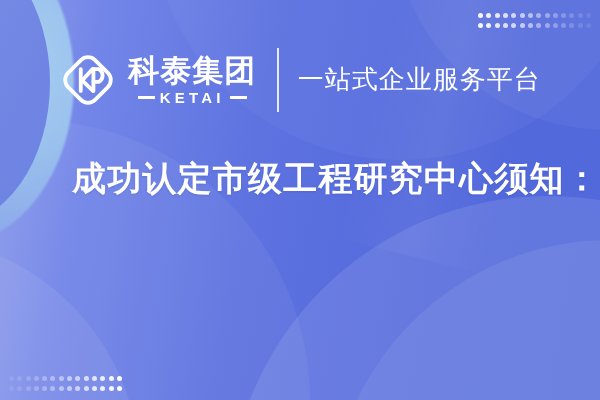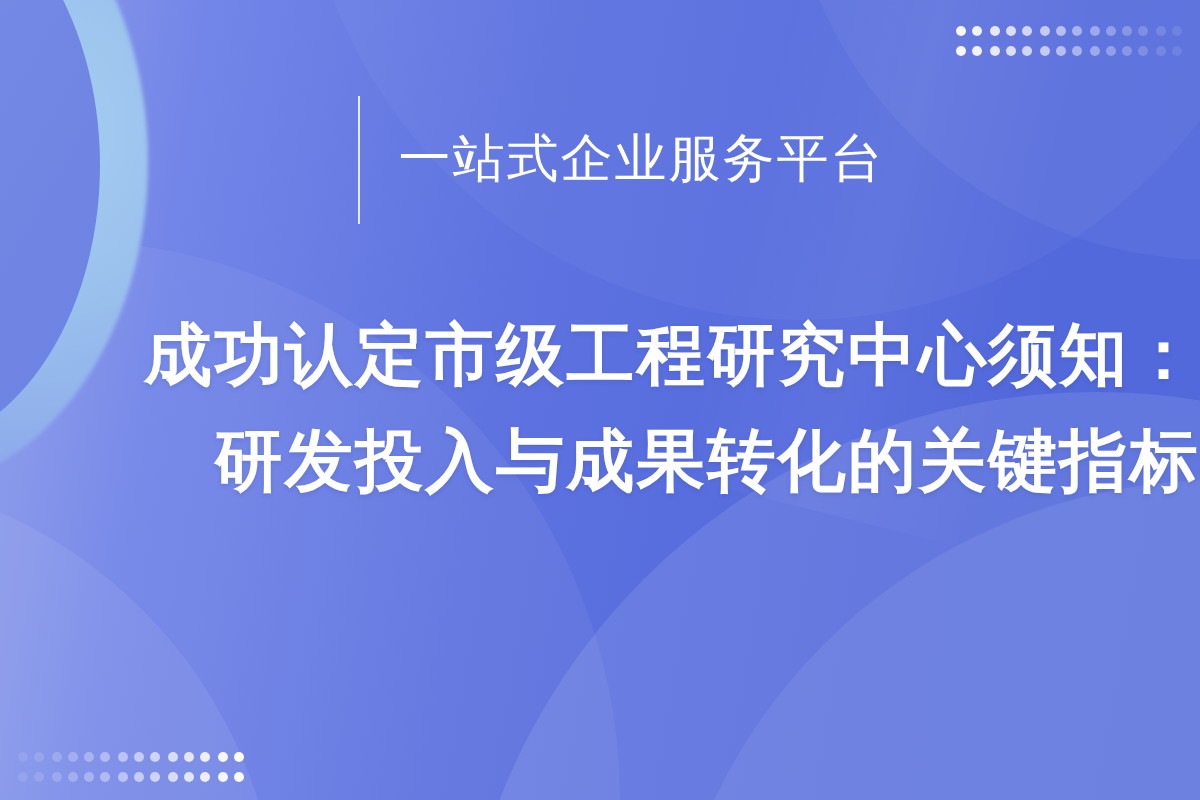--- a/index.html
+++ b/index.html
@@ -283,26 +283,45 @@
       <span class="dot" style="opacity:.70"></span>
       <span class="dot" style="opacity:.78"></span>
       <span class="dot" style="opacity:.86"></span>
       <span class="dot" style="opacity:.93"></span>
       <span class="dot" style="opacity:.98"></span>
     </div>
   </div>
 
   <div class="header">
 
+    <div class="brand">
+      <svg class="logo-mark" viewBox="0 0 64 64">
+        <g transform="rotate(45 32 32)">
+          <rect x="11" y="11" width="42" height="42" rx="11" ry="11" fill="none" stroke="#ffffff" stroke-width="4.2"></rect>
+        </g>
+        <path d="M24 20 L24 44" fill="none" stroke="#ffffff" stroke-width="4.2" stroke-linecap="round"></path>
+        <path d="M37 20 L25.5 32.5 L37.5 44" fill="none" stroke="#ffffff" stroke-width="4.2" stroke-linecap="round" stroke-linejoin="round"></path>
+        <path d="M38 20 L38 44" fill="none" stroke="#ffffff" stroke-width="4.2" stroke-linecap="round"></path>
+        <path d="M38 20 L44 20 A8 8 0 0 1 44 34 L38 34" fill="none" stroke="#ffffff" stroke-width="4.2" stroke-linecap="round" stroke-linejoin="round"></path>
+      </svg>
+
+      <div class="wordmark">
+        <div class="wordmark-cn">科泰集团</div>
+        <div class="wordmark-en-wrap">
+          <span class="wm-rule"></span>
+          <span class="wordmark-en">KETAI</span>
+          <span class="wm-rule"></span>
+        </div>
+      </div>
+    </div>
 
     <div class="divider"></div>
 
     <div class="tagline">
       <div class="tagline-main">一站式企业服务平台</div>
     </div>
   </div>
 
   <div class="title-block">
     <div class="title-line">成功认定市级工程研究中心须知：</div>
-    <div class="title-line">研发投入与成果转化的关键指标</div>
   </div>
 
 </div>
 
 </body></html>

